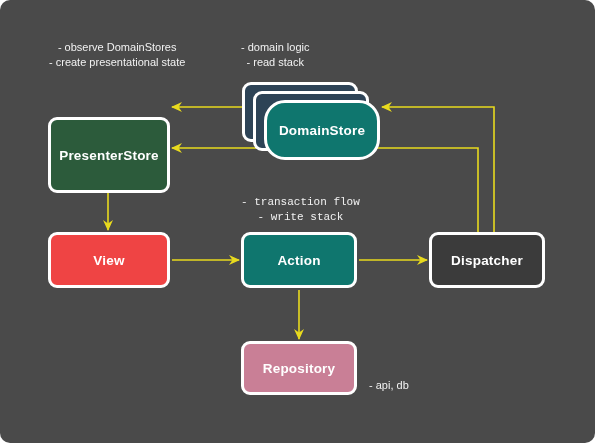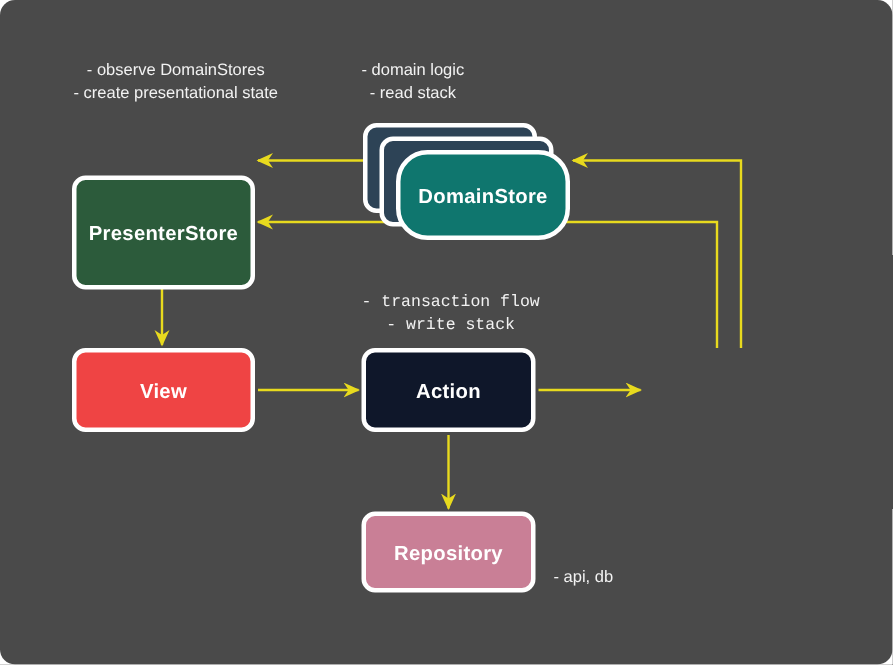--- a/index.html
+++ b/index.html
@@ -86,24 +86,27 @@
   </div>
 
   <div class="node" style="left:264px; top:100px; width:116px; height:60px; background:#0f766e;border-radius:21px;">
     <span>DomainStore</span>
   </div>
 
   <div class="node" style="left:48px; top:232px; width:122px; height:56px; background:#ef4444;">
     <span>View</span>
   </div>
 
-  <div class="node" style="left:241px; top:232px; width:116px; height:56px; background:#0f172a;">
+  <div class="node" style="left:241px; top:232px; width:116px; height:56px; background:#0f766e;">
     <span>Action</span>
   </div>
 
+  <div class="node" style="left:429px; top:232px; width:116px; height:56px; background:#3b3b3b;">
+    <span>Dispatcher</span>
+  </div>
 
   <div class="node" style="left:241px; top:341px; width:116px; height:54px; background:#c97f96;">
     <span>Repository</span>
   </div>
 
   <div class="note" style="left:49px; top:40px;">- observe DomainStores
 - create presentational state</div>
 
   <div class="note" style="left:241px; top:40px;">- domain logic
 - read stack</div>

